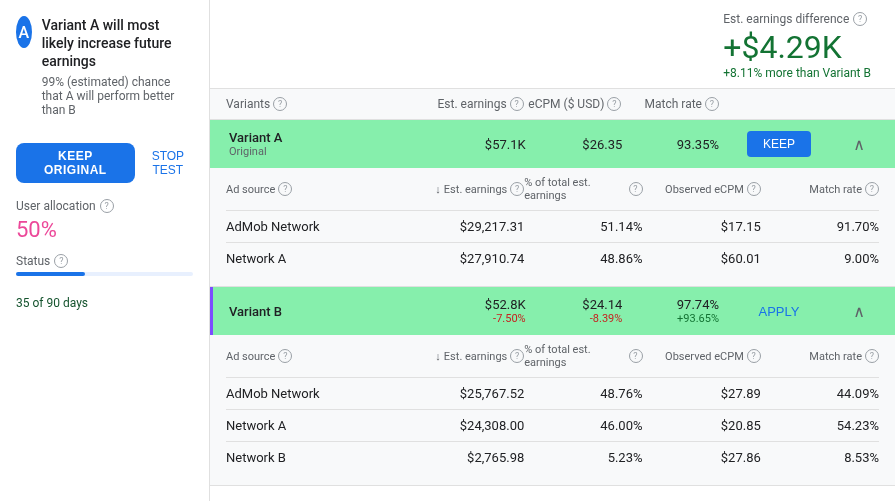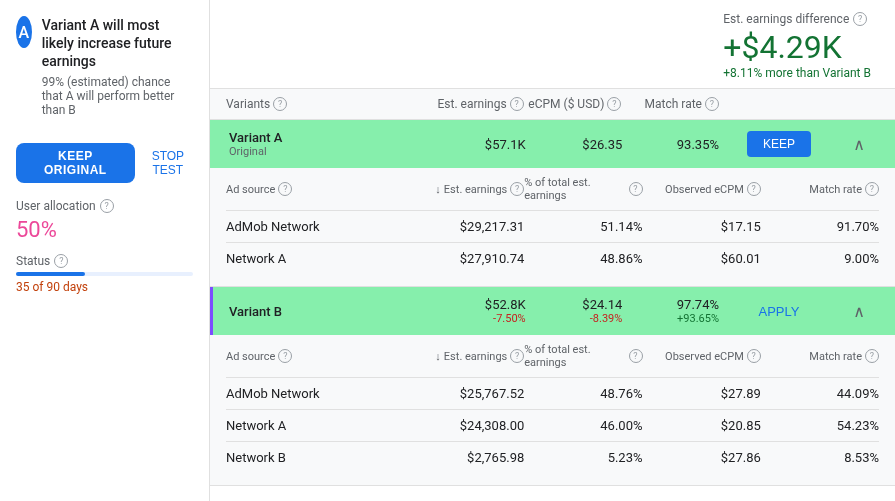--- a/index.html
+++ b/index.html
@@ -14,21 +14,21 @@
     .sidebar-subtitle { font-size: 12px; color: #5f6368; margin-bottom: 16px; }
     .btn-keep { background: #1a73e8; color: #fff; border: none; padding: 6px 24px; border-radius: 8px; font-size: 12px; font-weight: 600; cursor: pointer; letter-spacing: 0.5px; }
     .btn-stop { background: none; border: none; color: #1a73e8; font-size: 12px; font-weight: 500; cursor: pointer; padding: 6px 2px; }
     .btn-view { background: none; border: none; color: #1a73e8; font-size: 12px; font-weight: 500; cursor: pointer; padding: 6px 2px; display: flex; align-items: center; gap: 3px; }
     .sidebar-buttons-row { display: flex; align-items: center; gap: 8px; }
     .section-label { font-size: 12px; color: #5f6368; margin-bottom: 4px; display: flex; align-items: center; gap: 4px; }
     .section-value { font-size: 22px; font-weight: 400; color: #ec4899; margin-bottom: 12px; }
     .status-bar-container { margin-bottom: 4px; }
     .status-bar { height: 4px; background: #e8f0fe; border-radius: 2px; width: 100%; margin-top: 4px; }
     .status-bar-fill { height: 4px; background: #1a73e8; border-radius: 2px; width: 39%; }
-    .status-days { font-size: 12px; color: #c2410c; margin-top: 4px; }
+    .status-days { font-size: 12px; color: #14532d; margin-top: 20px; }
     
     
     .main { flex: 1; overflow-y: auto; }
     .earnings-label { font-size: 12px; color: #5f6368; display: flex; align-items: center; gap: 4px; margin-bottom: 2px; }
     .earnings-amount { font-size: 32px; font-weight: 400; color: #137333; }
     .earnings-diff { font-size: 12px; color: #137333; }
     
     
     .table-header { display: grid; grid-template-columns: 200px 1fr 1fr 1fr 120px 40px; padding: 8px 16px; border-bottom: 1px solid #e0e0e0; background: #f8f9fa; }
     .table-header-cell { font-size: 12px; color: #5f6368; display: flex; align-items: center; gap: 3px; }

